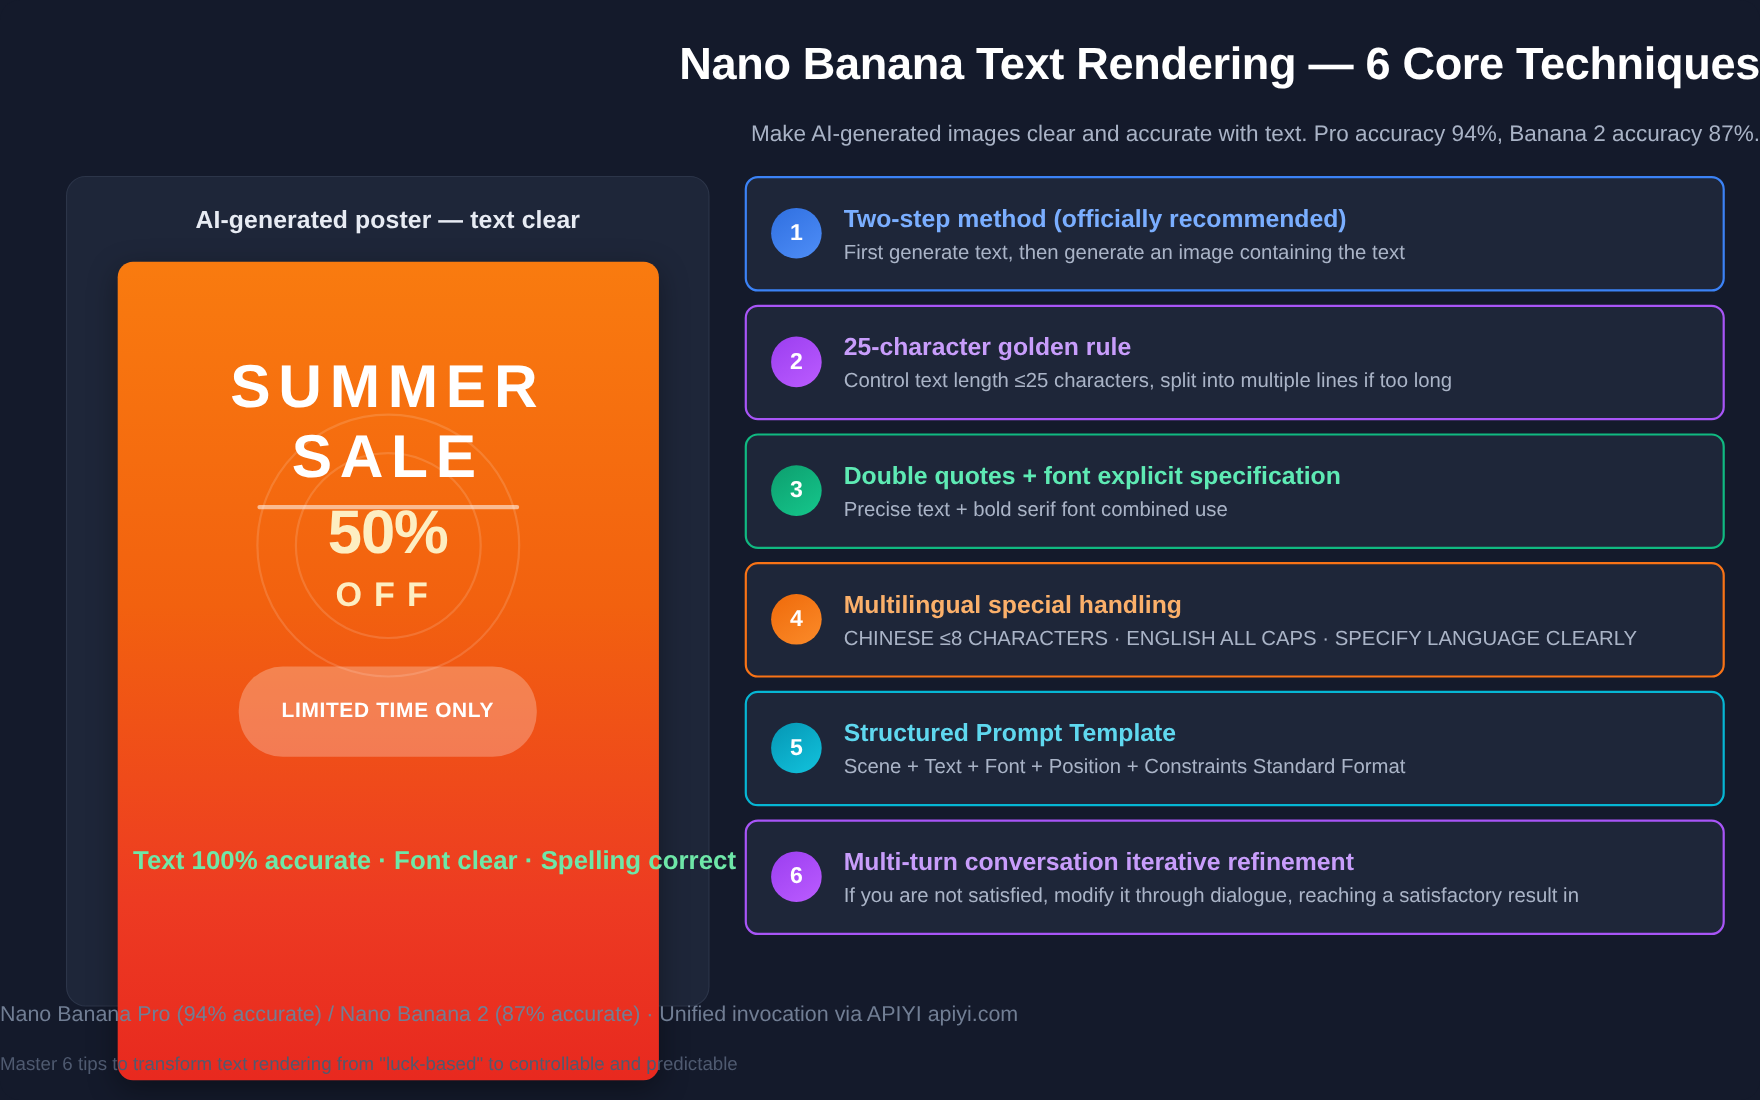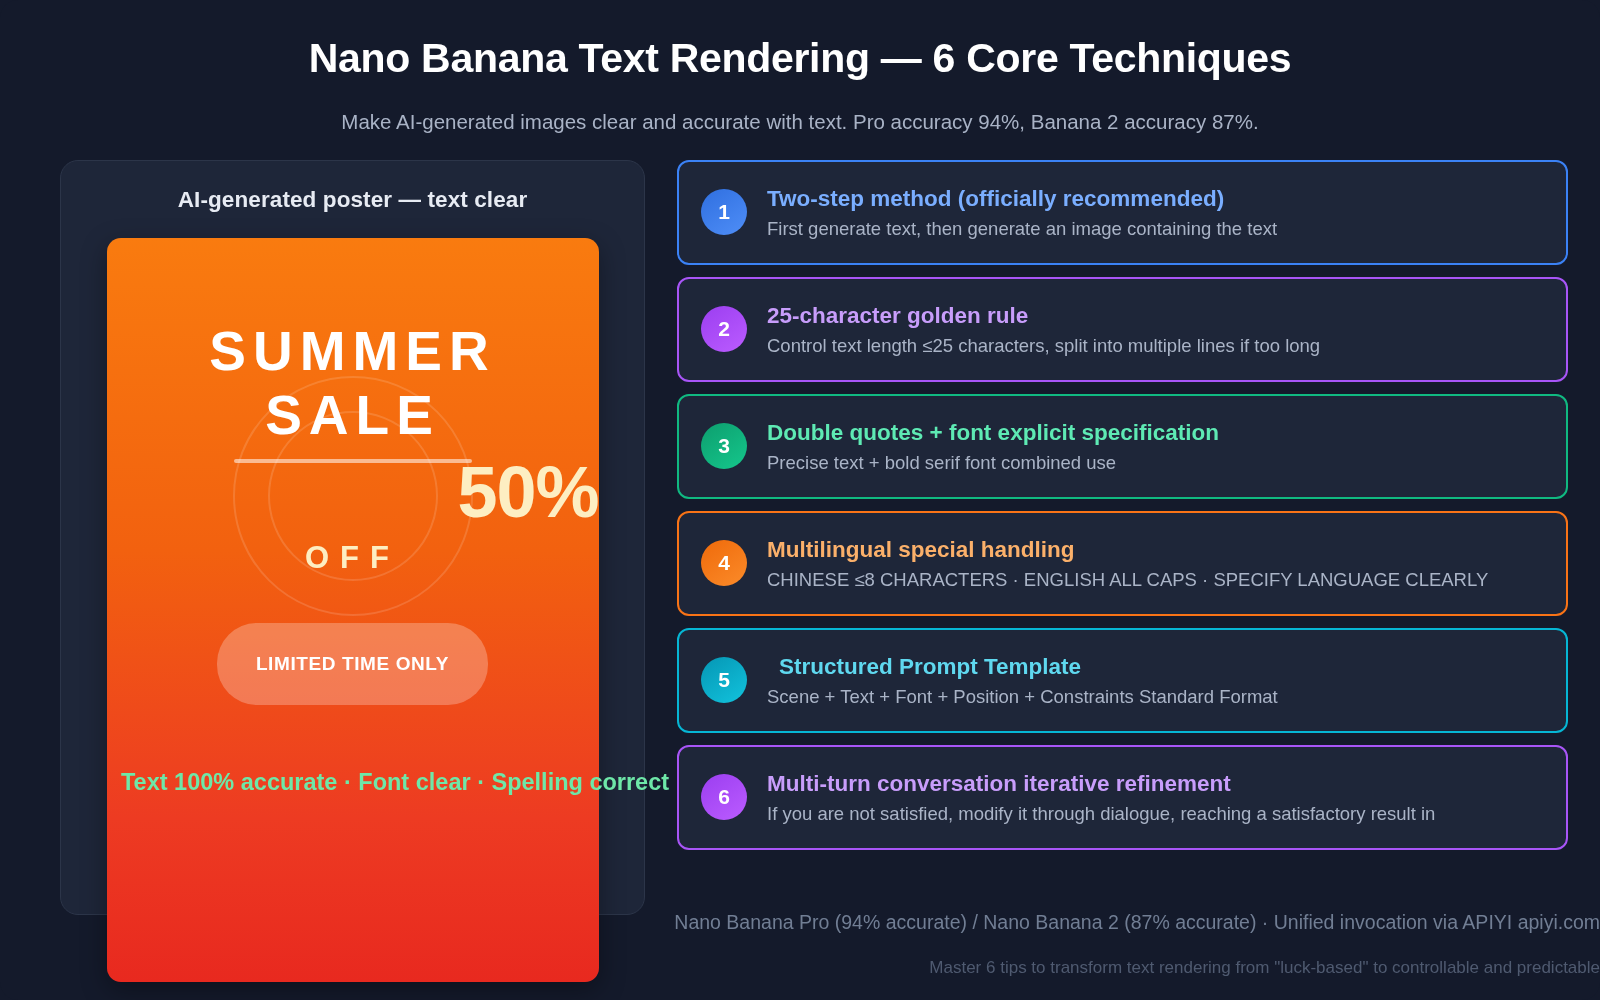--- a/index.html
+++ b/index.html
@@ -6,21 +6,21 @@
   html, body { width:1600px; height:1000px; }
   body {
     background:#141a2b;
     font-family:"Liberation Sans", sans-serif;
     overflow:hidden;
     border-radius:18px;
   }
   .page { position:relative; width:1600px; height:1000px; border-radius:18px; overflow:hidden; background:#141a2b; }
 
   
-  .header { padding-top:36px; text-align:center; }
+  .header { padding-top:36px; text-align:right; }
   .title {
     font-size:41px; font-weight:bold; color:#ffffff; letter-spacing:-0.3px;
     line-height:1.12;
   }
   .subtitle {
     margin-top:28px; font-size:20.5px; color:#a9b3c6; font-weight:400;
   }
 
   
   .body-wrap {
@@ -63,23 +63,22 @@
     color:#ffffff; font-weight:bold; font-size:55px; line-height:1.16;
     letter-spacing:7px;
   }
   .divider {
     width:238px; height:4px; border-radius:2px;
     background:rgba(255,255,255,0.55);
     margin:11px auto 0 auto;
   }
   .fifty {
     margin-top:-8px;
-    color:#fdeec2; font-weight:bold; font-size:72px; line-height:1.05;
+    color:#fdeec2; font-weight:bold; font-size:56px; line-height:1.05;
     letter-spacing:-1px;
-    text-align:right;
   }
   .off {
     margin-top:10px; color:#fdeec2; font-weight:bold; font-size:31px;
     letter-spacing:11px;
   }
   .pill {
     display:inline-block; margin-top:47px;
     background:rgba(255,255,255,0.26);
     color:#ffffff; font-weight:bold; font-size:19px; letter-spacing:0.6px;
     padding:30px 39px; border-radius:40px;
@@ -116,21 +115,21 @@
   .card-text { flex:1 1 auto; min-width:0; }
   .card-title {
     font-size:22.5px; font-weight:bold; line-height:1.2; margin-bottom:6px;
     white-space:nowrap;
   }
   .card-desc {
     font-size:18.5px; color:#aab4c7; line-height:1.2; white-space:nowrap;
   }
 
   
-  .footer { position:absolute; left:0; right:0; bottom:22px; text-align:right; }
+  .footer { position:absolute; left:0; right:0; bottom:22px; text-align:left; }
   .footer-main { font-size:19.5px; color:#717e94; }
   .footer-sub  { font-size:17px; color:#4f5a70; margin-top:24px; }
 </style>
 </head>
 <body>
 
 <div class="page">
 
   <div class="header">
     <div class="title">Nano Banana Text Rendering — 6 Core Techniques</div>
@@ -188,21 +187,21 @@
         <div class="badge" style="background: linear-gradient(145deg, rgb(239, 106, 10), rgb(251, 139, 42));">4</div>
         <div class="card-text">
           <div class="card-title" style="color: rgb(251, 176, 106);">Multilingual special handling</div>
           <div class="card-desc">CHINESE ≤8 CHARACTERS · ENGLISH ALL CAPS · SPECIFY LANGUAGE CLEARLY</div>
         </div>
       </div>
 
       <div class="card" style="border-color: rgb(6, 182, 212);">
         <div class="badge" style="background: linear-gradient(145deg, rgb(5, 150, 180), rgb(18, 195, 221));">5</div>
         <div class="card-text">
-          <div class="card-title" style="color: rgb(95, 216, 239); margin-left: 12px;">Structured Prompt Template</div>
+          <div class="card-title" style="color: rgb(95, 216, 239);">Structured Prompt Template</div>
           <div class="card-desc">Scene + Text + Font + Position + Constraints Standard Format</div>
         </div>
       </div>
 
       <div class="card" style="border-color: rgb(168, 85, 247);">
         <div class="badge" style="background: linear-gradient(145deg, rgb(155, 62, 240), rgb(187, 92, 255));">6</div>
         <div class="card-text">
           <div class="card-title" style="color: rgb(200, 157, 251);">Multi-turn conversation iterative refinement</div>
           <div class="card-desc">If you are not satisfied, modify it through dialogue, reaching a satisfactory result in</div>
         </div>

